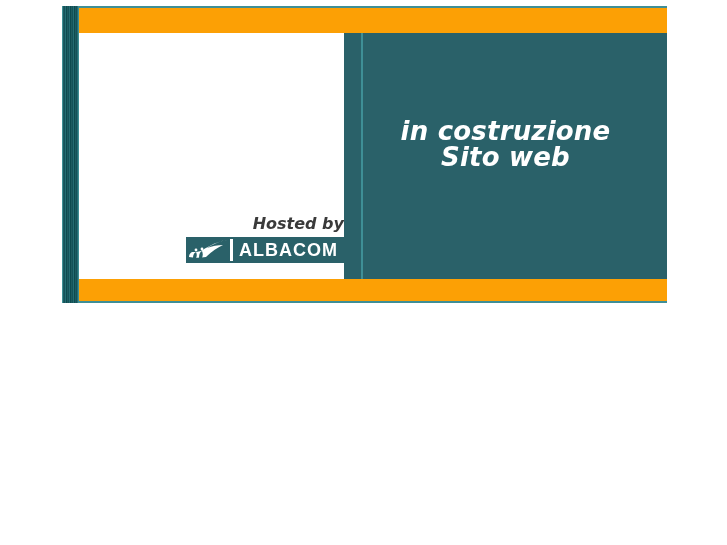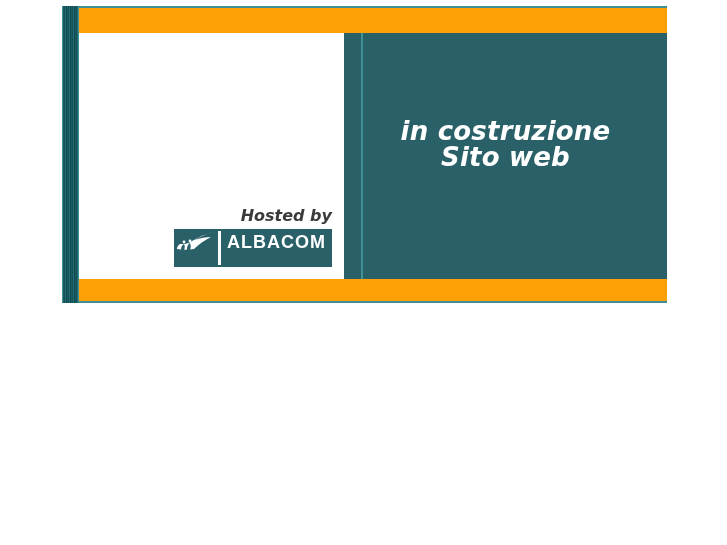--- a/index.html
+++ b/index.html
@@ -140,41 +140,41 @@
     line-height: 1.0;
     letter-spacing: 0.2px;
     white-space: nowrap;
     text-align: center;
   }
   .headline.line1 { margin-bottom: 24px; }
 
   
   .hosted-block {
     position: absolute;
-    right: 12px;
+    right: 0;
     bottom: 12px;
     text-align: right;
   }
   .hosted-by {
     color: #3a3a3a;
     font-family: "DejaVu Sans", sans-serif;
     font-weight: bold;
     font-style: italic;
     font-size: 16px;
     line-height: 1;
     margin-bottom: 5px;
     white-space: nowrap;
   }
 
   
   .albacom {
     display: inline-flex;
     align-items: stretch;
     background: #2a6169;
-    height: 38px;
+    height: 26px;
     padding: 0;
   }
   .albacom-mark {
     width: 44px;
     height: 26px;
     display: block;
   }
   .albacom-rule {
     width: 3px;
     background: #ffffff;

